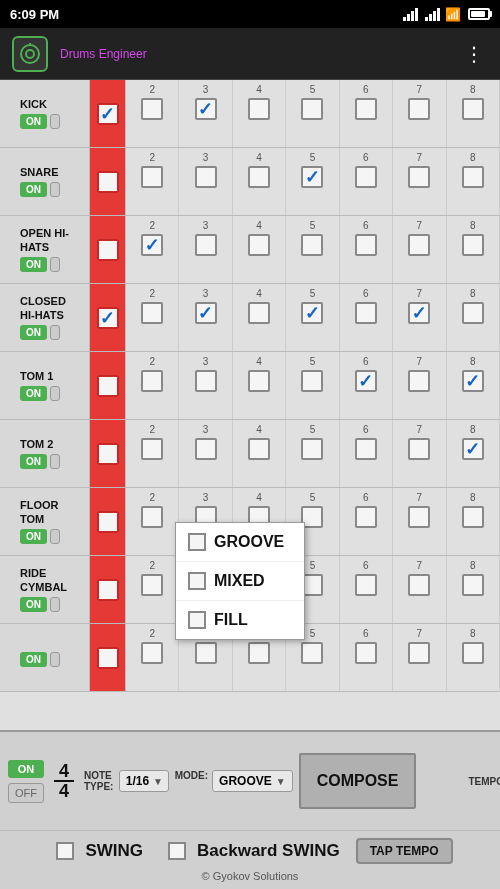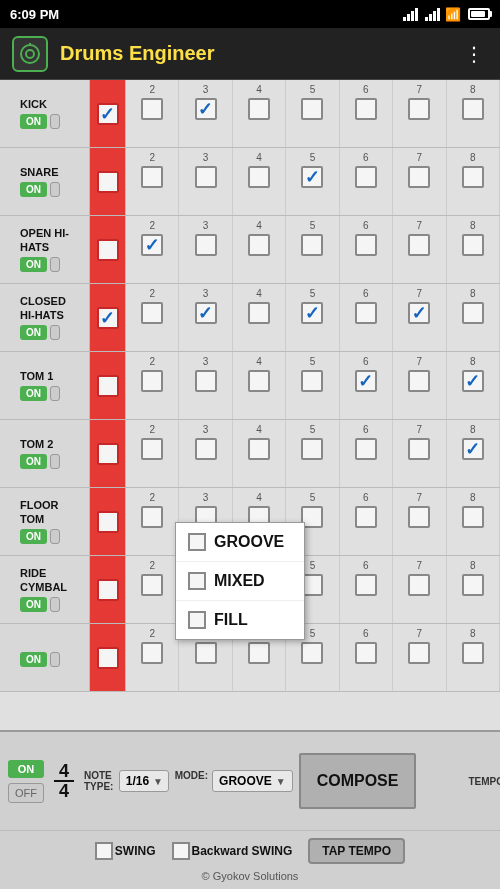--- a/index.html
+++ b/index.html
@@ -86,23 +86,23 @@
       align-items: center;
       justify-content: center;
       margin-right: 12px;
       border: 2px solid #4CAF50;
     }
     .app-logo svg {
       width: 24px;
       height: 24px;
     }
     .app-title {
-      font-size: 20px;
-      font-weight: bold;
-      color: #fde047;
+      font-size: 12px;
+      font-weight: normal;
+      color: #d946ef;
       flex: 1;
     }
     .menu-dots {
       color: #fff;
       font-size: 20px;
       cursor: pointer;
       padding: 4px;
     }
 
     
@@ -431,24 +431,25 @@
 
     .swing-row {
       display: flex;
       align-items: center;
       gap: 16px;
     }
 
     .swing-item {
       display: flex;
       align-items: center;
-      gap: 2px;
-      font-size: 12px;
+      gap: 11px;
+      font-size: 17px;
       font-weight: bold;
       color: #111;
+      margin-left: 9px;
     }
 
     .swing-checkbox {
       width: 18px;
       height: 18px;
       border: 2px solid #888;
       background: #f5f5f5;
     }
 
     .tap-tempo-btn {

